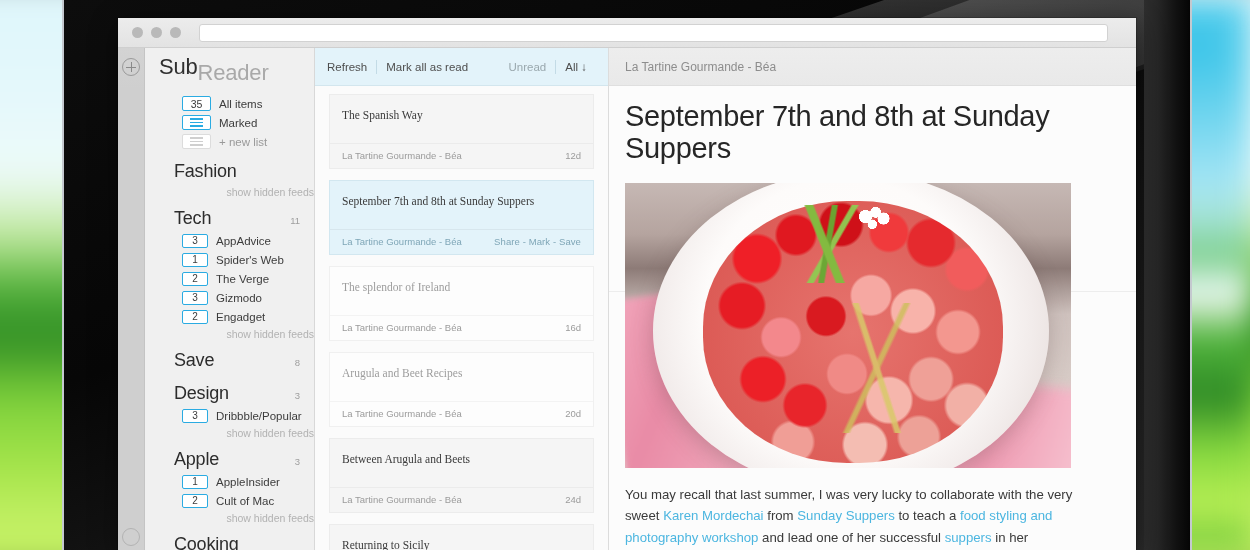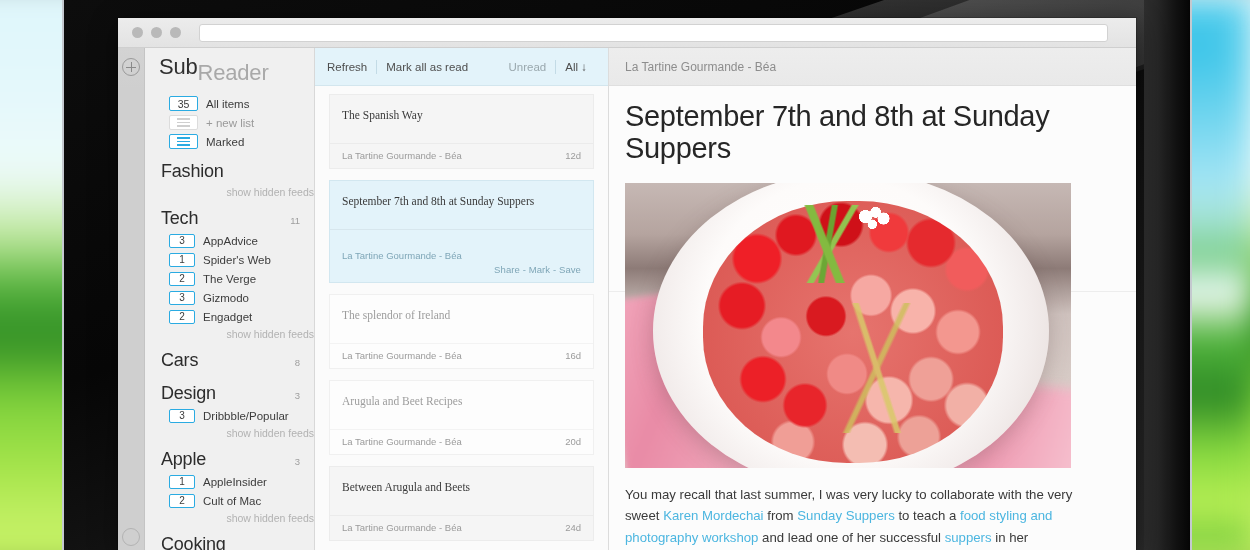--- a/index.html
+++ b/index.html
@@ -106,21 +106,21 @@
     display: flex; flex-direction: column; overflow: hidden;
   }
   .brand {
     height: 38px; flex: 0 0 38px; display: flex; align-items: center;
     padding-left: 14px; font-size: 22px; letter-spacing: -.2px;
     background: #f0f0f0;
   }
   .brand .b1 { color: #2f2f2f; }
   .brand .b2 { color: #a9a9a9; margin-top: 12px; }
 
-  .sidebar-scroll { flex: 1; overflow: hidden; padding-top: 8px; }
+  .sidebar-scroll { flex: 1; overflow: hidden; padding-top: 8px; padding-left: 13px; }
 
   .listrow { display: flex; align-items: center; padding: 1px 0 1px 24px; height: 19px; }
   .badge {
     min-width: 29px; height: 15px; border: 1.5px solid #2aabe2; border-radius: 2px;
     background: #fff; color: #3b3b3b; font-size: 10.5px;
     display: flex; align-items: center; justify-content: center; margin-right: 8px;
   }
   .badge.plain { border-color: #dcdcdc; }
   .badge-lines { display: flex; flex-direction: column; gap: 2px; width: 13px; }
   .badge-lines i { display: block; height: 1.5px; background: #2aabe2; }
@@ -171,21 +171,21 @@
   .card-title {
     padding: 13px 12px 20px 12px; font-size: 11.5px; color: #3a3a3a; line-height: 1.3; font-family: Liberation Serif, serif;
   }
   .card.read .card-title { color: #9d9d9d; }
   .card-meta {
     display: flex; align-items: center; justify-content: space-between;
     padding: 6px 12px 7px 12px; font-size: 9.5px; color: #9b9b9b;
     border-top: 1px solid rgba(0,0,0,.04);
   }
   .card.selected .card-meta { color: #7fa6b7; border-top-color: rgba(0,0,0,.05); }
-  .card-actions { letter-spacing: .1px; margin-top: 28px; }
+  .card-actions { letter-spacing: .1px; }
 
   
   .readercol { flex: 1; display: flex; flex-direction: column; background: #fcfcfc; min-width: 0; }
   .reader-bar {
     height: 38px; flex: 0 0 38px;
     background: linear-gradient(180deg, #ededed 0%, #e9e9e9 100%);
     border-bottom: 1px solid #dfdfdf;
     display: flex; align-items: center; padding: 0 16px;
     font-size: 12px; color: #8d8d8d;
   }
@@ -307,41 +307,41 @@
         </div>
 
         <div class="sidebar-scroll">
 
           <div class="listrow">
             <span class="badge">35</span>
             <span class="listrow-label">All items</span>
           </div>
 
           <div class="listrow">
+            <span class="badge">
+              <span class="badge-lines">
+                  <i></i>
+                  <i></i>
+                  <i></i>
+                </span>
+            </span>
+            <span class="listrow-label">Marked</span>
+          </div>
+
+          <div class="listrow">
             <span class="badge plain">
               <span class="badge-lines">
                   <i></i>
                   <i></i>
                   <i></i>
                 </span>
             </span>
             <span class="listrow-label muted">+ new list</span>
           </div>
 
-          <div class="listrow">
-            <span class="badge">
-              <span class="badge-lines">
-                  <i></i>
-                  <i></i>
-                  <i></i>
-                </span>
-            </span>
-            <span class="listrow-label">Marked</span>
-          </div>
-
           <div class="group-head">
             <span class="group-title">Fashion</span>
             <span class="group-count"></span>
           </div>
           <div class="hidden-feeds">show hidden feeds</div>
 
           <div class="group-head">
             <span class="group-title">Tech</span>
             <span class="group-count">11</span>
           </div>
@@ -361,21 +361,21 @@
             <span class="feed-badge">3</span>
             <span class="feed-name">Gizmodo</span>
           </div>
           <div class="feedrow">
             <span class="feed-badge">2</span>
             <span class="feed-name">Engadget</span>
           </div>
           <div class="hidden-feeds">show hidden feeds</div>
 
           <div class="group-head">
-            <span class="group-title">Cars</span>
+            <span class="group-title">Save</span>
             <span class="group-count">8</span>
           </div>
 
           <div class="group-head">
             <span class="group-title">Design</span>
             <span class="group-count">3</span>
           </div>
           <div class="feedrow">
             <span class="feed-badge">3</span>
             <span class="feed-name">Dribbble/Popular</span>

